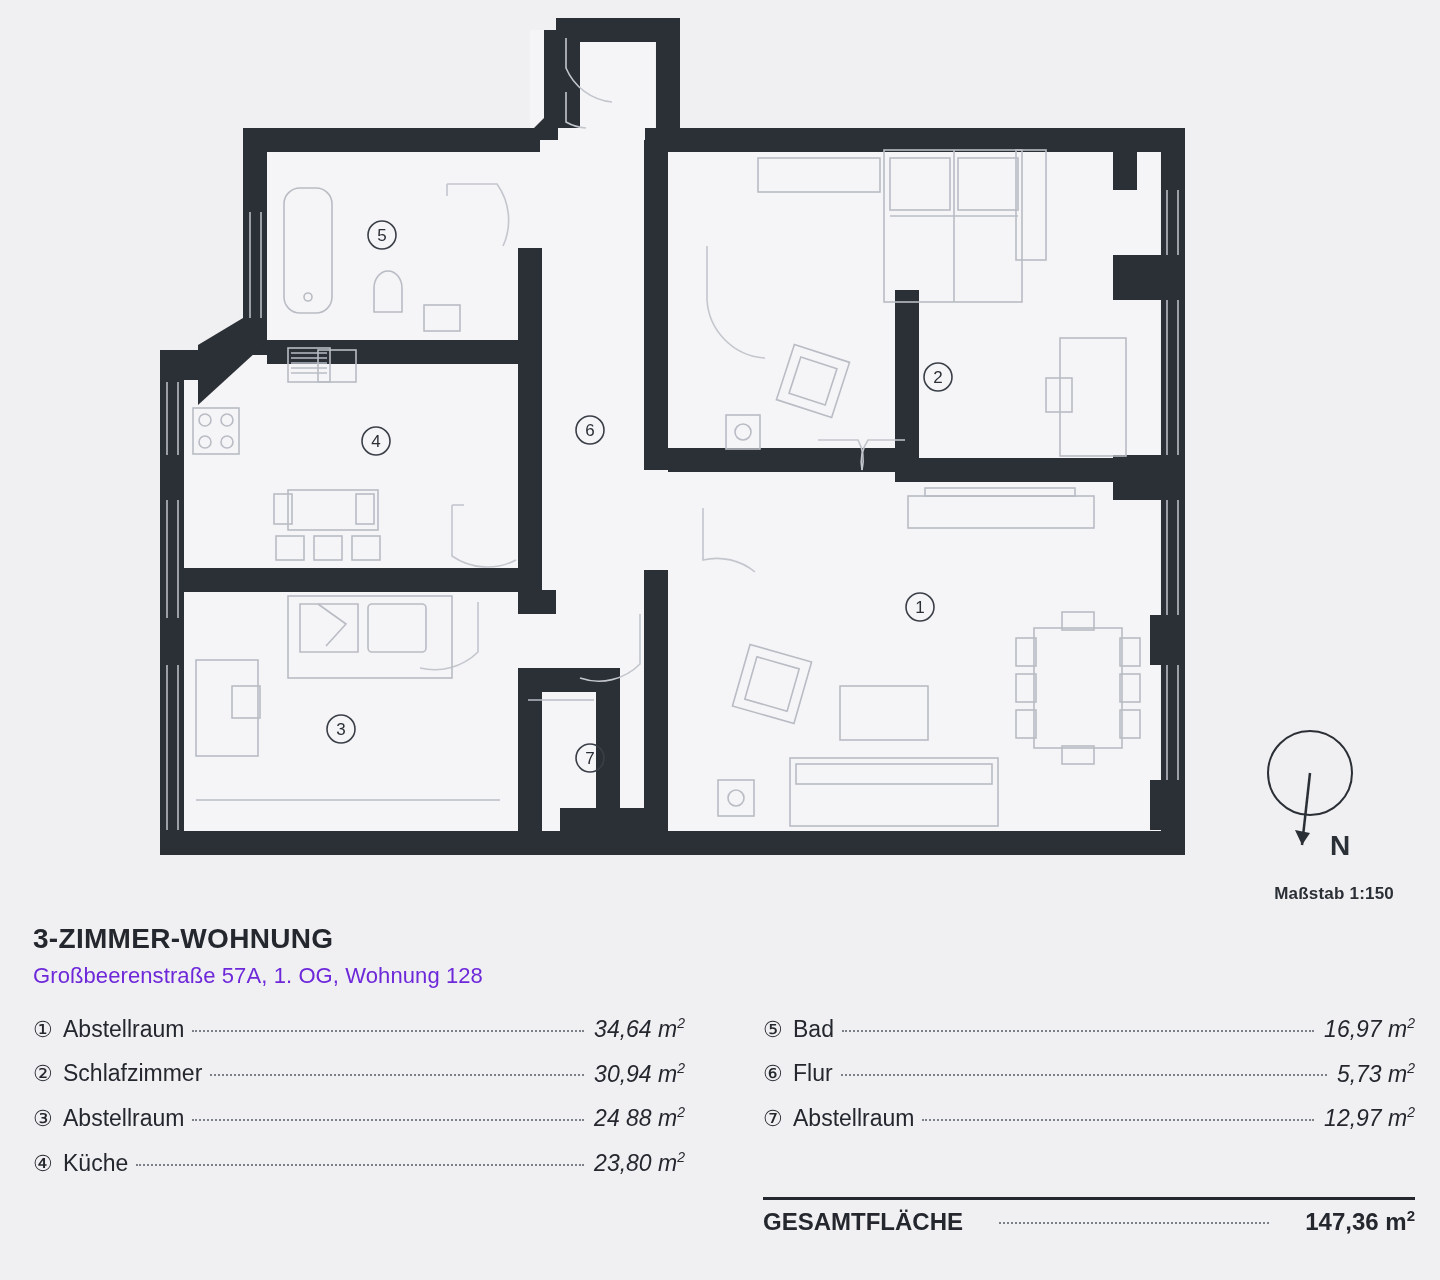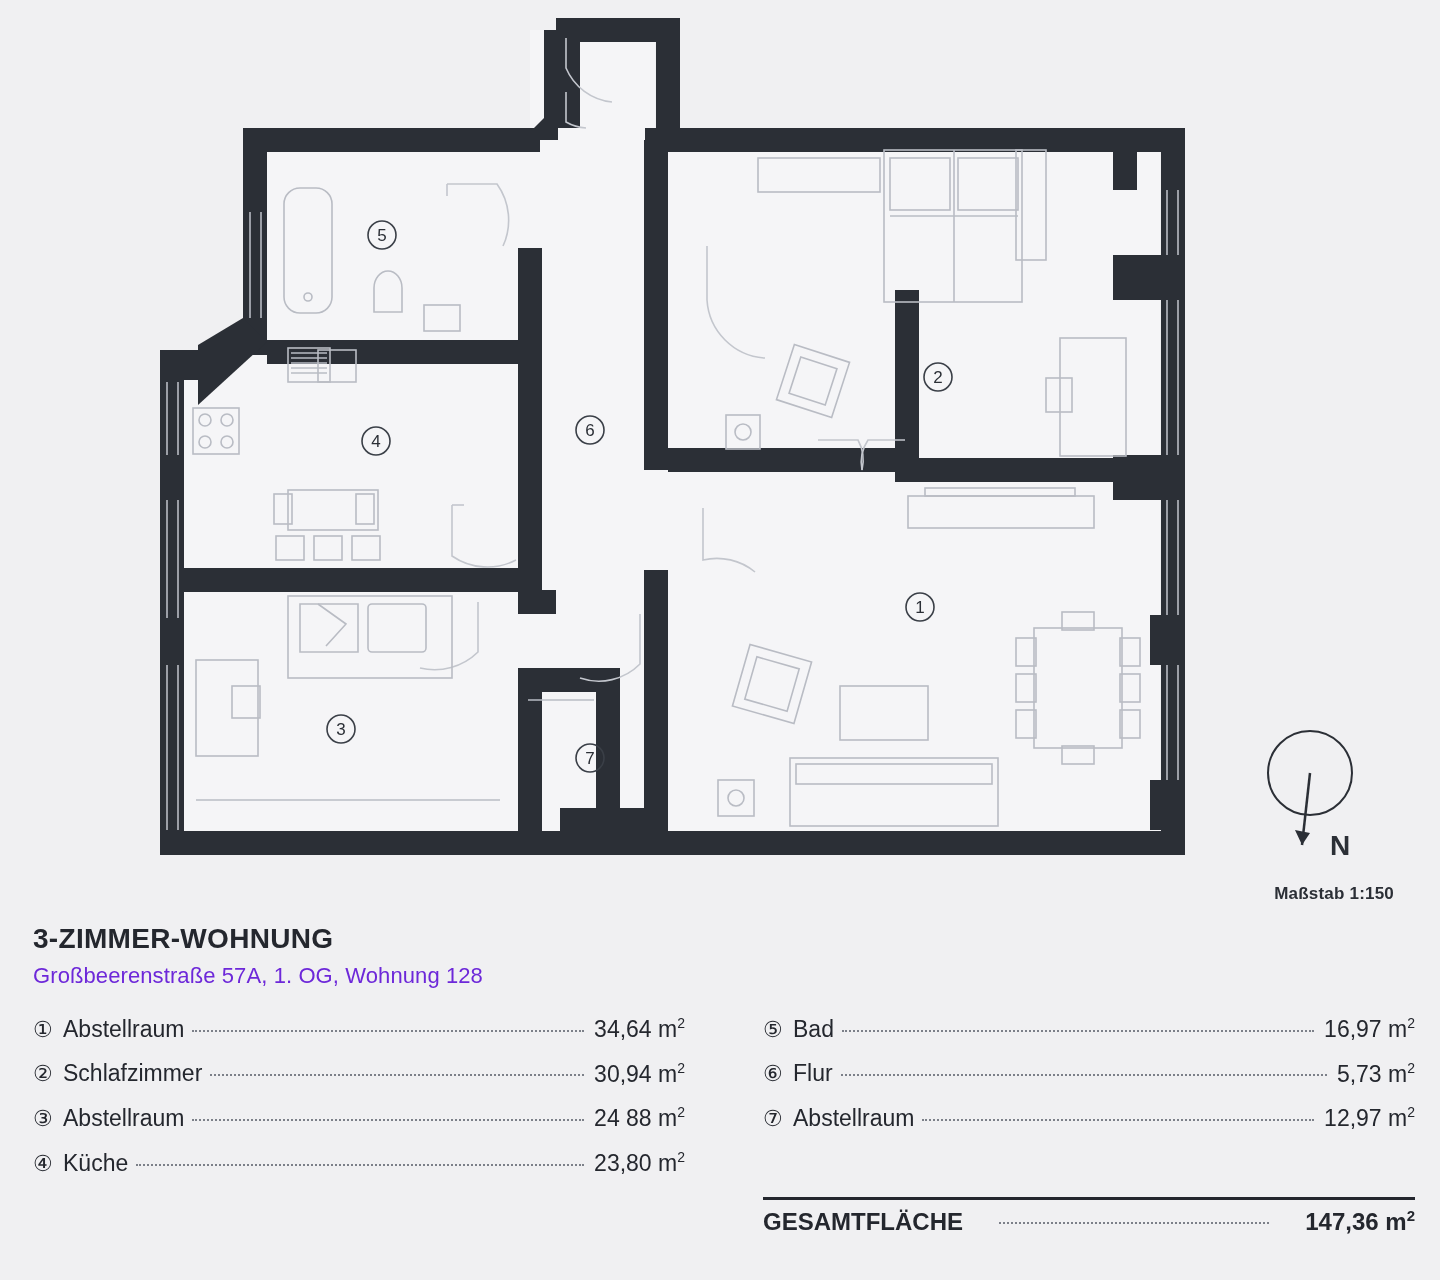--- a/index.html
+++ b/index.html
@@ -94,20 +94,21 @@
   .row .dots {
     flex: 1 1 auto;
     border-bottom: 2px dotted #7c8089;
     transform: translateY(-5px);
     min-width: 20px;
   }
   .row .val {
     flex: 0 0 auto;
     padding-left: 10px;
     text-align: right;
+    font-style: italic;
   }
   .row .val sup { font-size: 14px; }
 
   #total-rule {
     position: absolute;
     left: 763px;
     top: 292px;
     width: 652px;
     border-top: 3px solid #24272e;
   }

